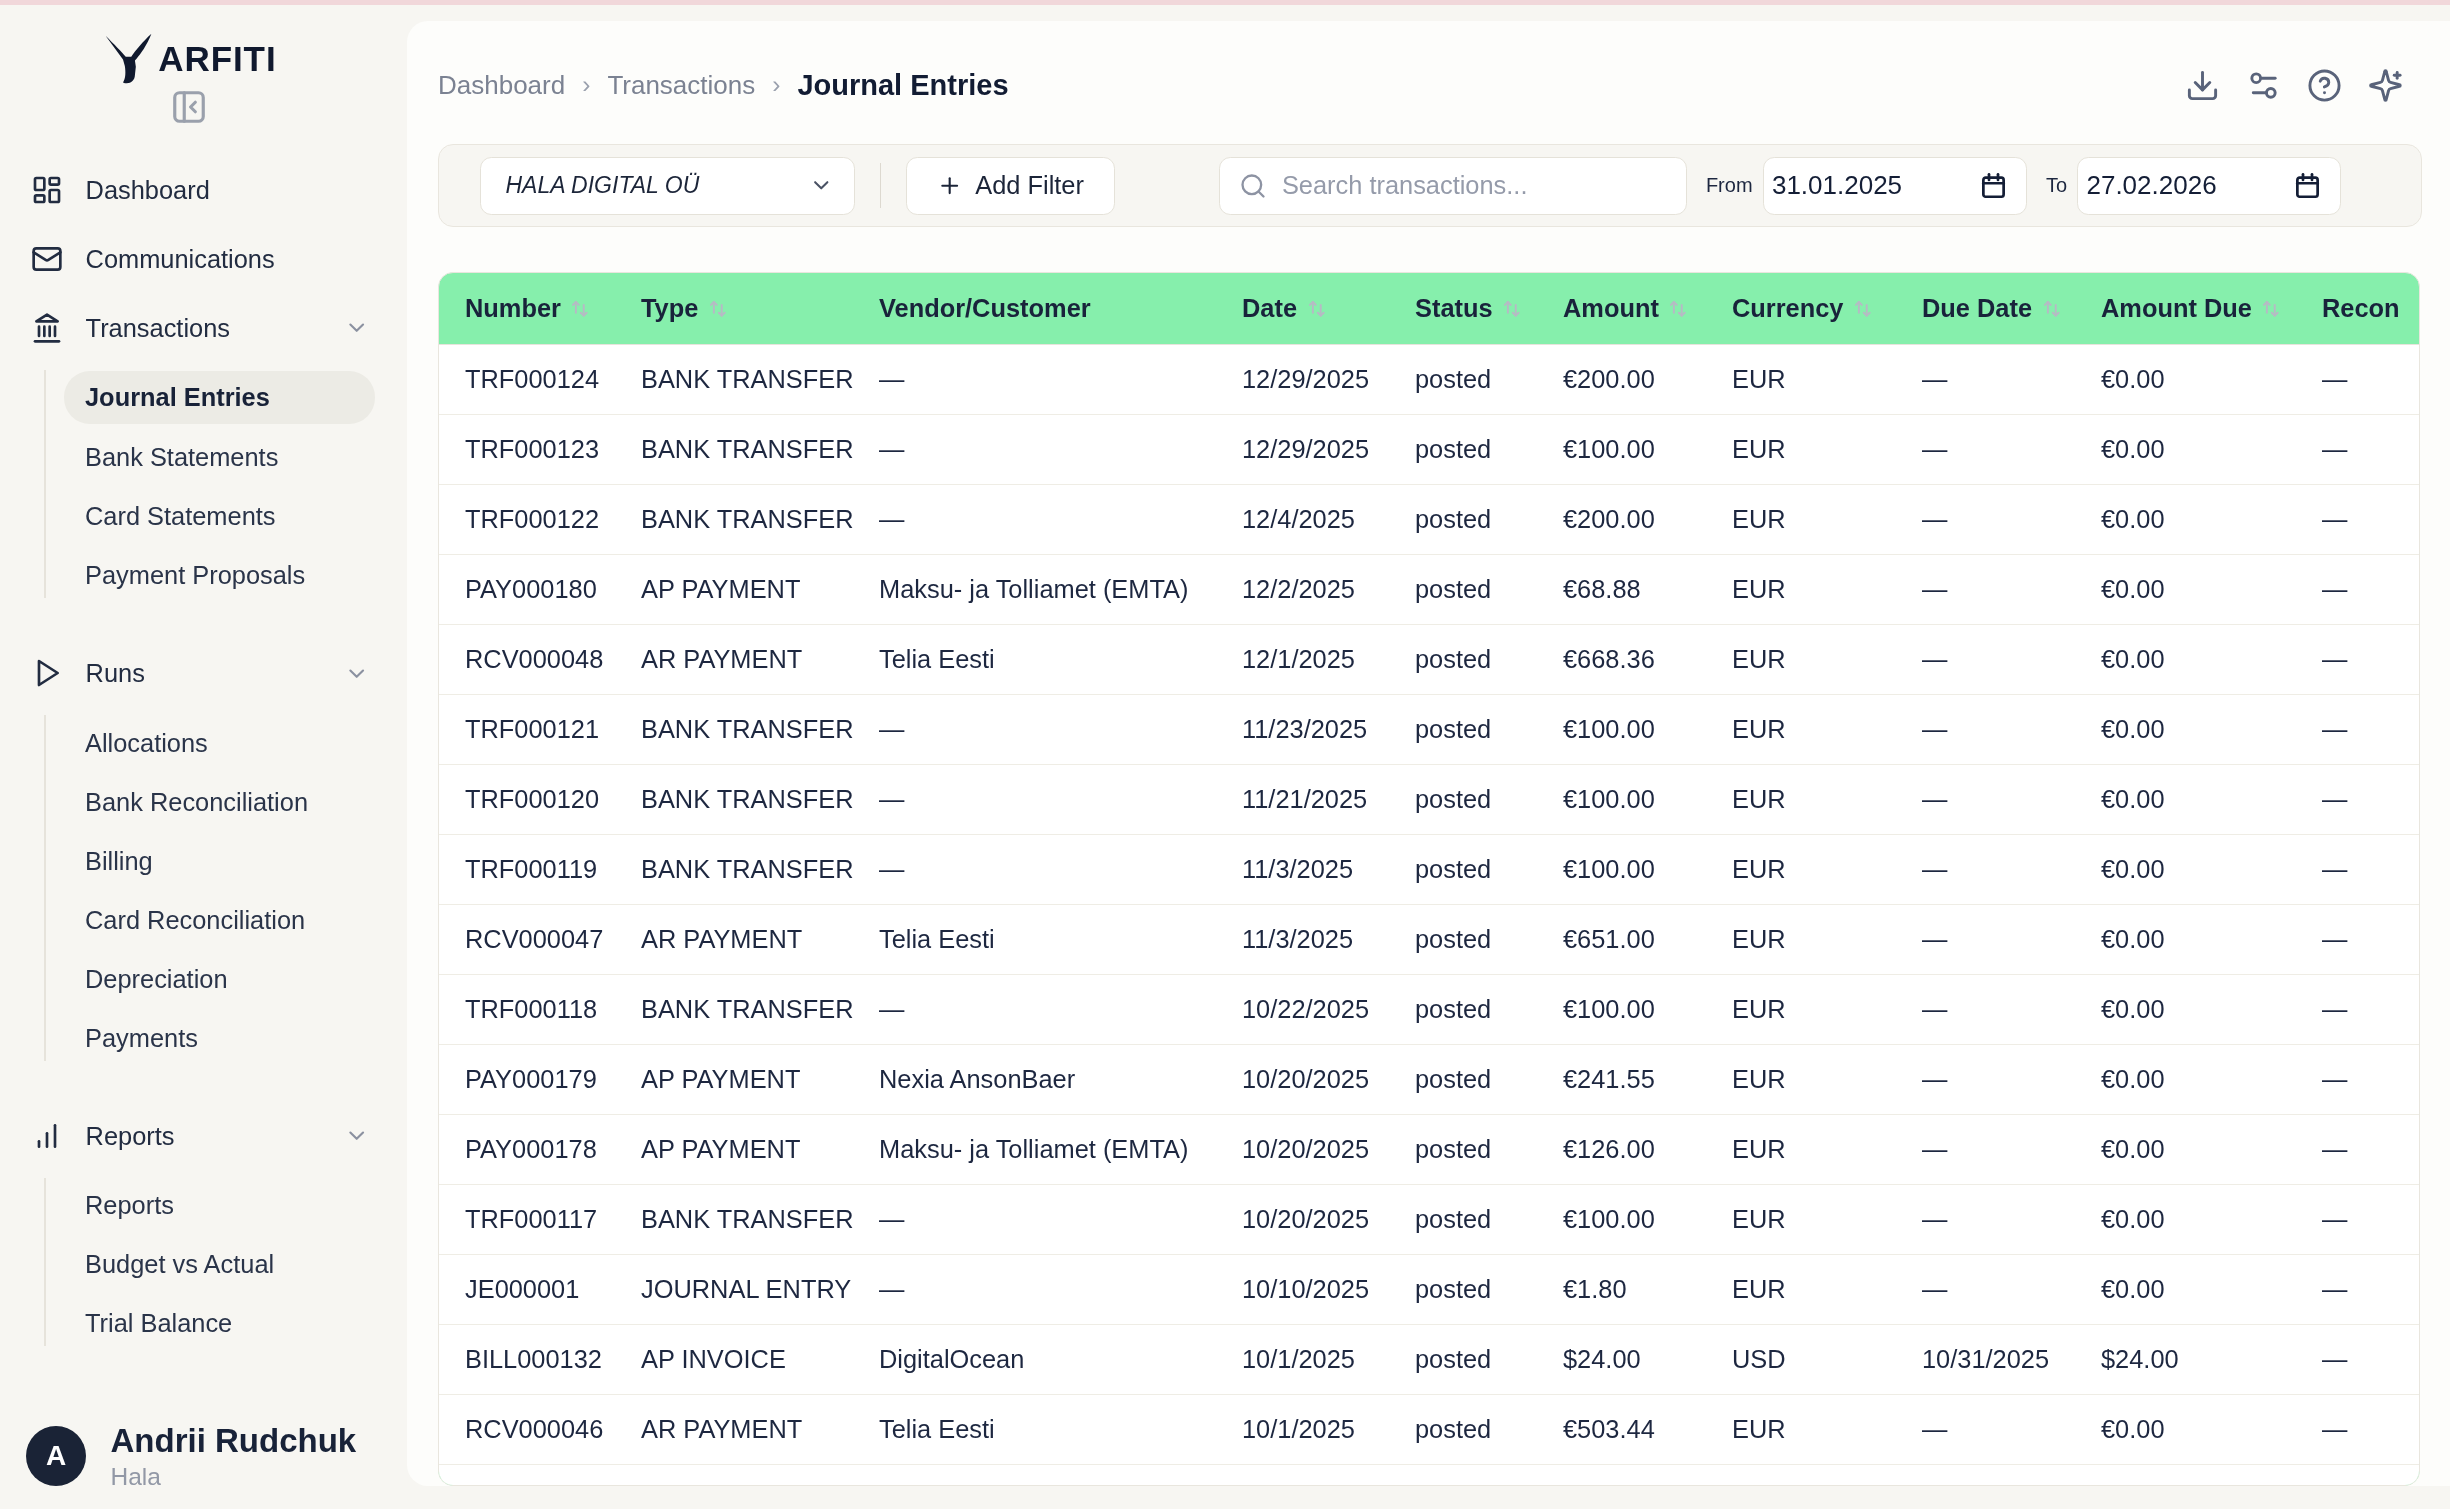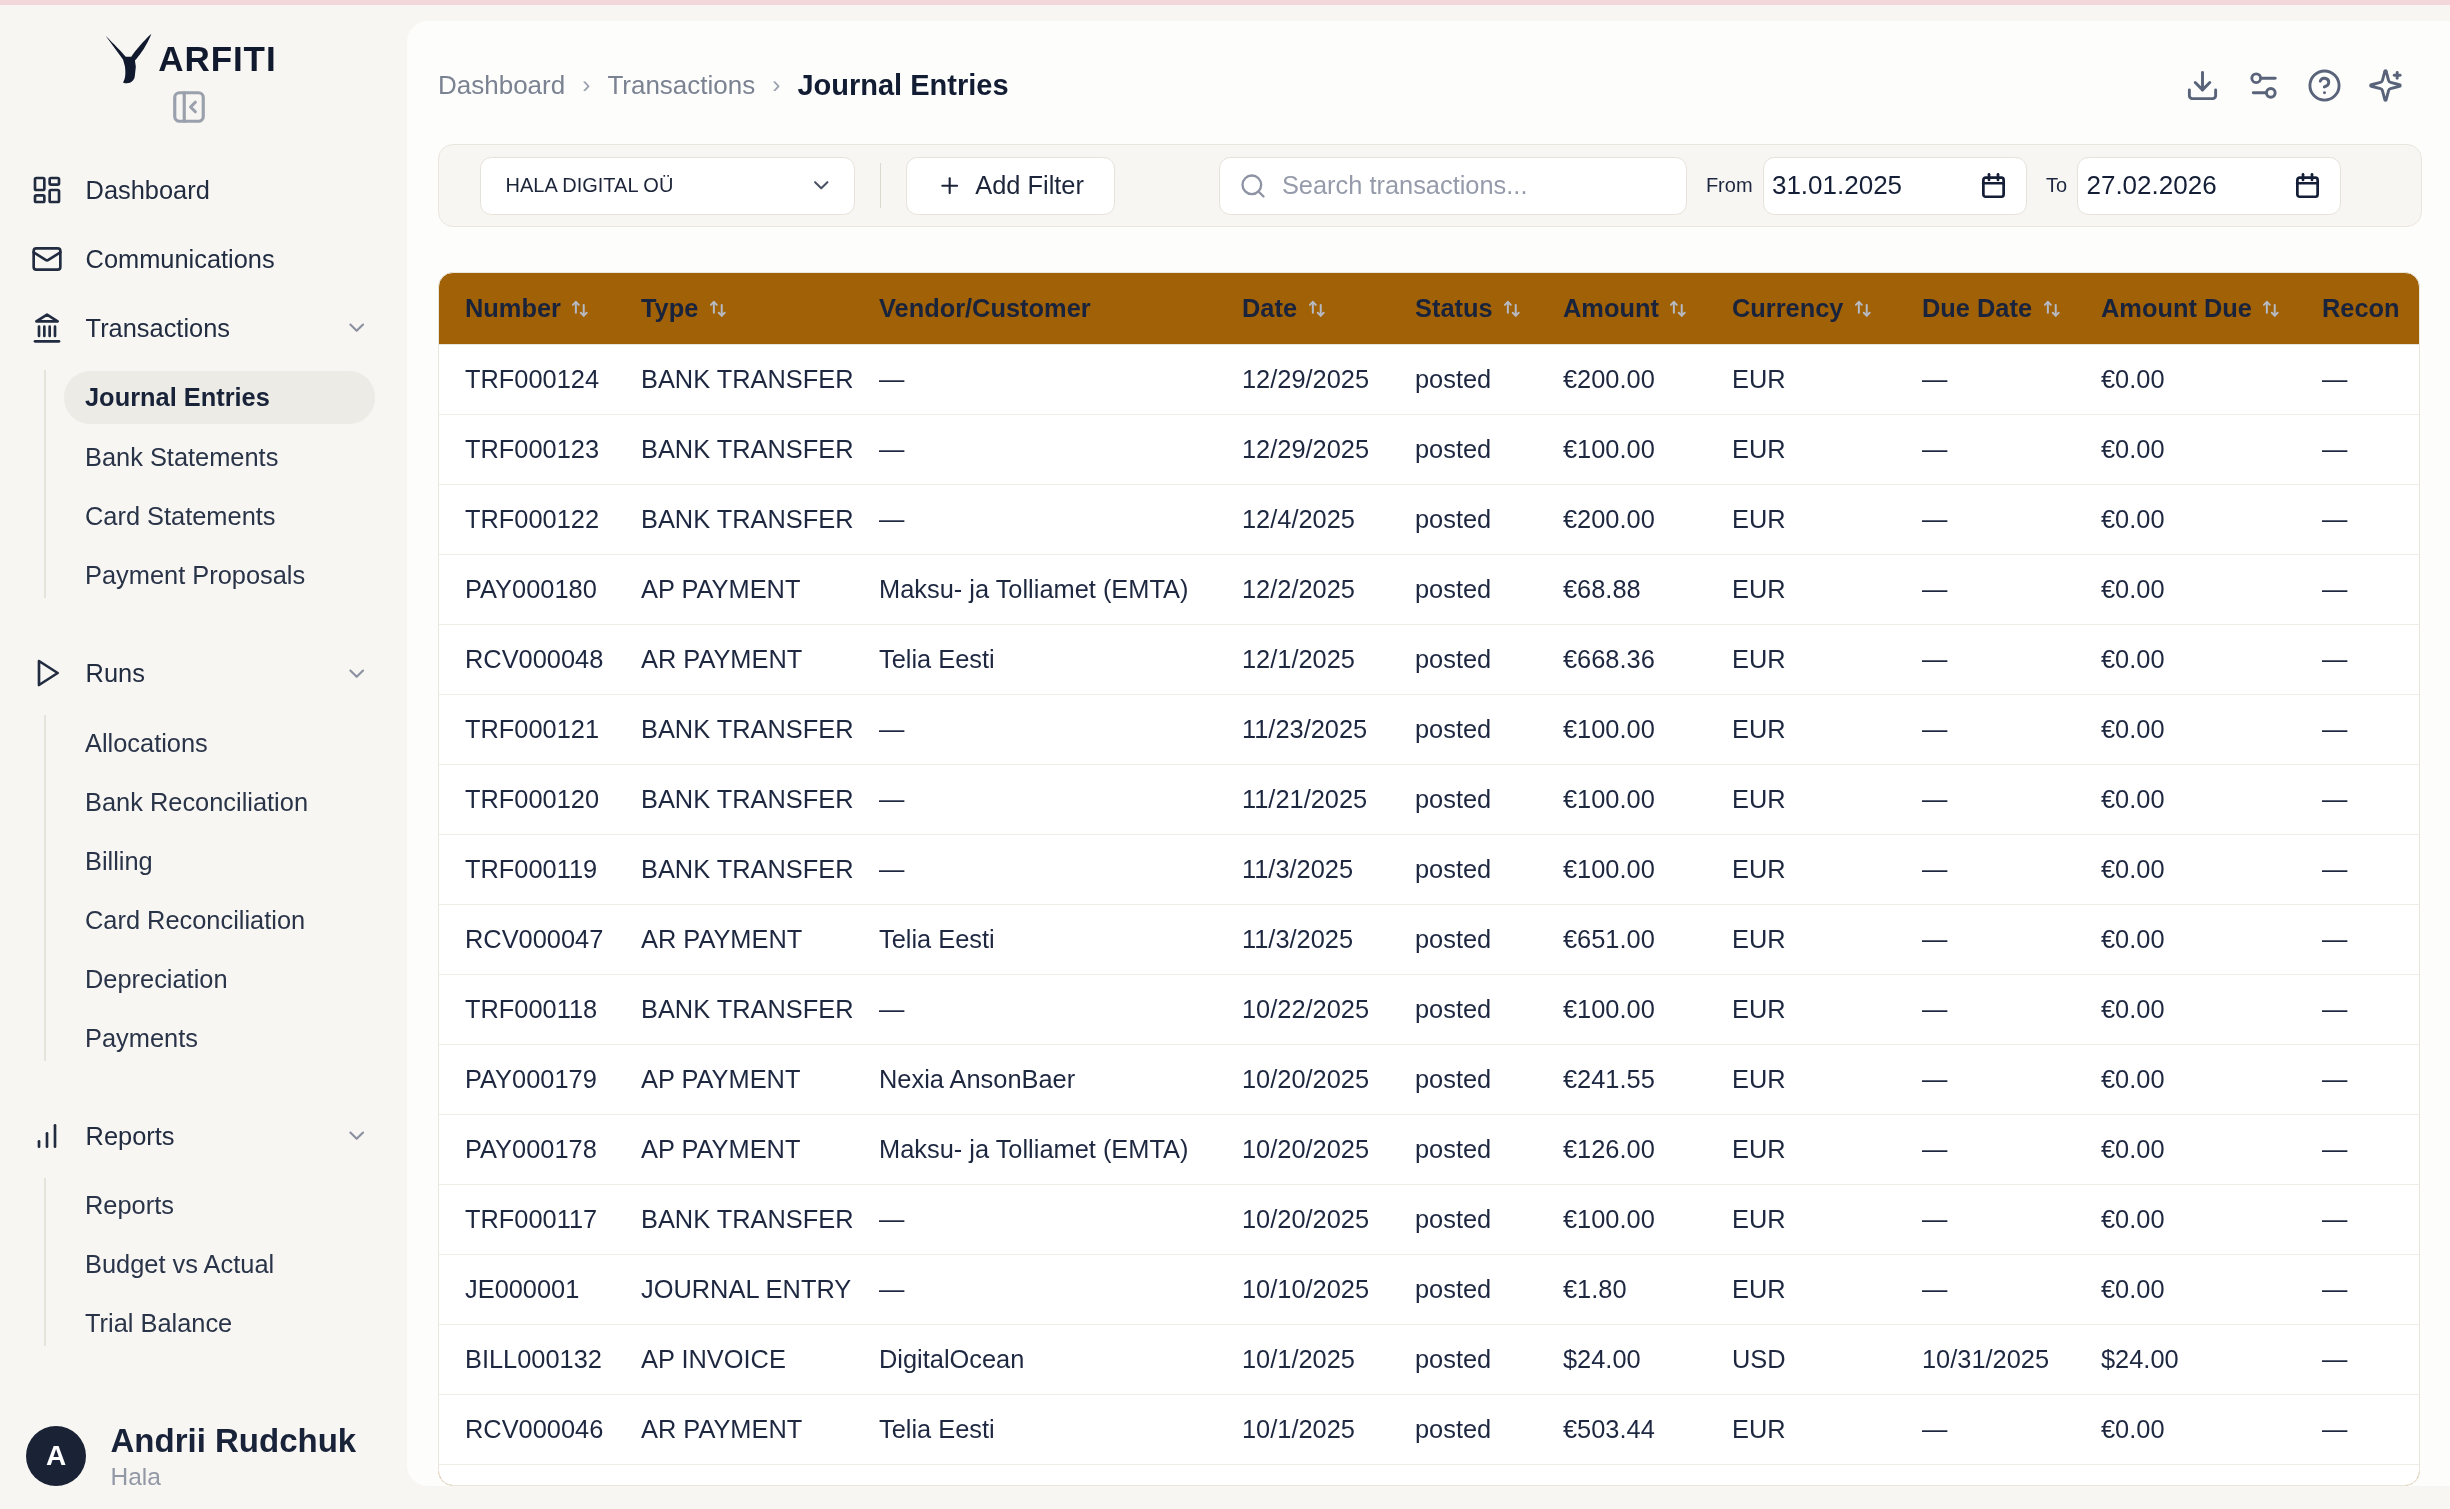--- a/index.html
+++ b/index.html
@@ -45,38 +45,38 @@
   .crumb{cursor:pointer;}
   .crumb-sep{margin:0 17px;color:#9aa0ad;font-size:24.5px;}
   .crumb-current{font-size:29px;font-weight:700;color:#121c33;}
   .header-actions{margin-left:auto;display:flex;align-items:center;gap:26px;}
   .action-btn{width:35px;height:35px;color:#59637a;cursor:pointer;}
 
   
   .filter-bar{position:absolute;left:31px;top:123px;width:1984px;height:83px;box-sizing:border-box;
     border:1.9px solid #e9e6de;border-radius:15px;background:#f7f6f2;display:flex;align-items:center;}
   .ctl{background:#ffffff;border:1.9px solid #e5e2d9;border-radius:11.3px;height:58px;box-sizing:border-box;display:flex;align-items:center;}
-  .company-select{width:375px;margin-left:41px;padding:0 21px 0 24.5px;font-size:20px;color:#1c2539;cursor:pointer;}
+  .company-select{width:375px;margin-left:41px;padding:0 21px 0 24.5px;font-size:23px;color:#1c2539;cursor:pointer;font-style:italic;}
   .company-select .sel-chevron{width:24.5px;height:24.5px;color:#4a5264;margin-left:auto;}
   .v-divider{width:1.9px;height:45px;background:#ddd9d0;margin:0 24.5px;}
   .add-filter-btn{width:209px;justify-content:center;gap:13px;font-size:25.4px;color:#1c2539;cursor:pointer;}
   .add-filter-btn .plus-ic{width:25.4px;height:25.4px;}
   .search-box{width:468px;margin-left:104px;padding:0 19px;gap:13px;}
   .search-box .search-ic{width:28px;height:28px;color:#8d93a3;flex:0 0 auto;}
   .search-box input{border:none;outline:none;background:transparent;font-size:25.4px;color:#1c2539;width:100%;font-family:inherit;}
   .search-box input::placeholder{color:#959baa;}
   .range-label{font-size:20px;font-weight:400;color:#1d2740;margin-left:19px;}
   .date-box{width:264px;margin-left:10.4px;padding:0 19px 0 8px;justify-content:space-between;cursor:pointer;}
   .date-value{font-size:26px;font-weight:500;color:#141e36;}
   .cal-ic{width:27px;height:27px;color:#141e36;}
   .cal-ic .stroke-ic{stroke-width:2.4;}
 
   
   .table-wrap{position:absolute;left:31px;top:251px;width:1982px;height:calc(100% - 251px);box-sizing:border-box;
-    border:1.9px solid #e9e6de;border-radius:15px;background:#a16207;overflow:hidden;}
+    border:1.9px solid #e9e6de;border-radius:15px;background:#86efac;overflow:hidden;}
   .row-grid{display:grid;grid-template-columns:176px 238px 363px 173px 148px 169px 190px 179px 221px 123px;padding-left:26px;align-items:center;}
   .thead{height:71px;border-bottom:1.9px solid #e7e4dc;}
   .th{display:flex;align-items:center;font-size:25.4px;font-weight:600;color:#19233b;white-space:nowrap;cursor:pointer;}
   .th .sort{width:23.6px;height:23.6px;margin-left:7.5px;flex:0 0 auto;}
   .tr{height:69px;border-bottom:1.9px solid #efede5;background:#ffffff;cursor:pointer;}
   .td{font-size:25.4px;color:#1d2740;white-space:nowrap;overflow:hidden;}
 </style>
 </head>
 <body>
 

